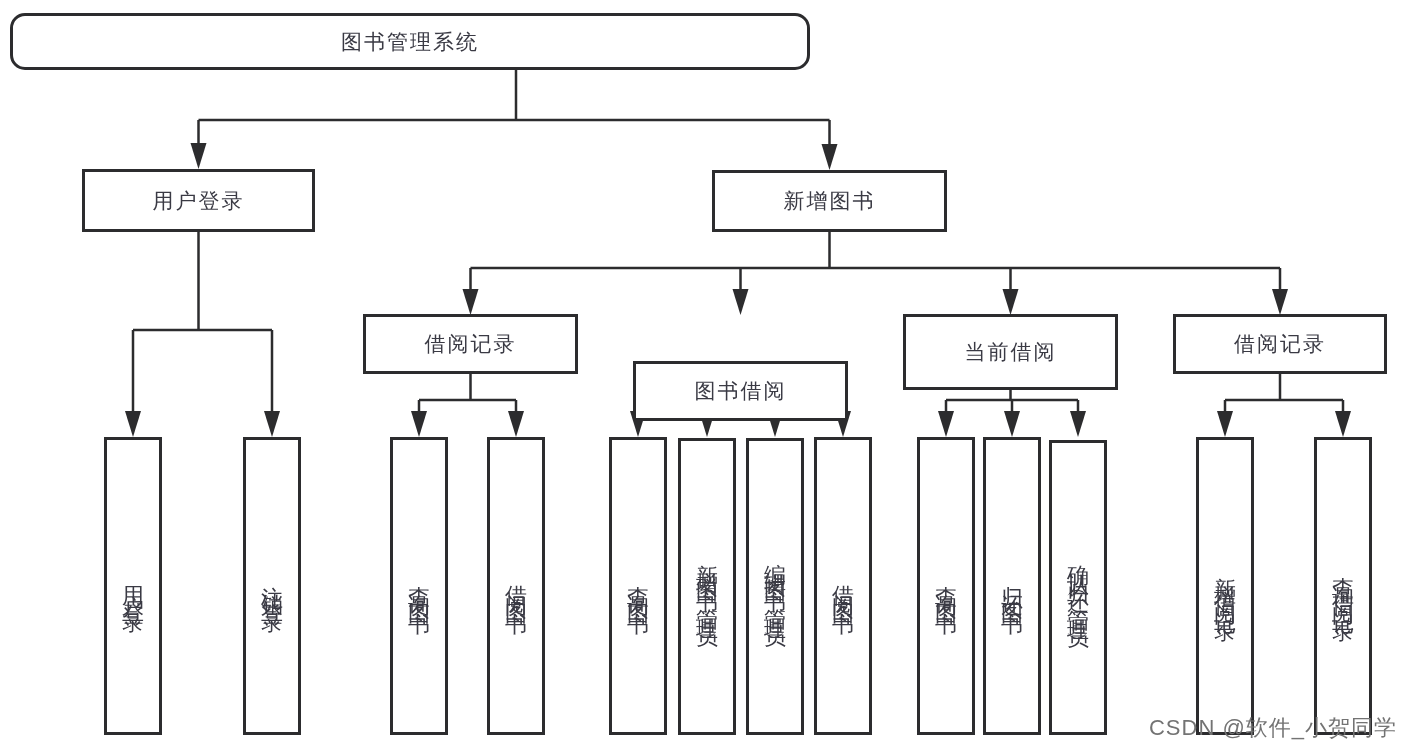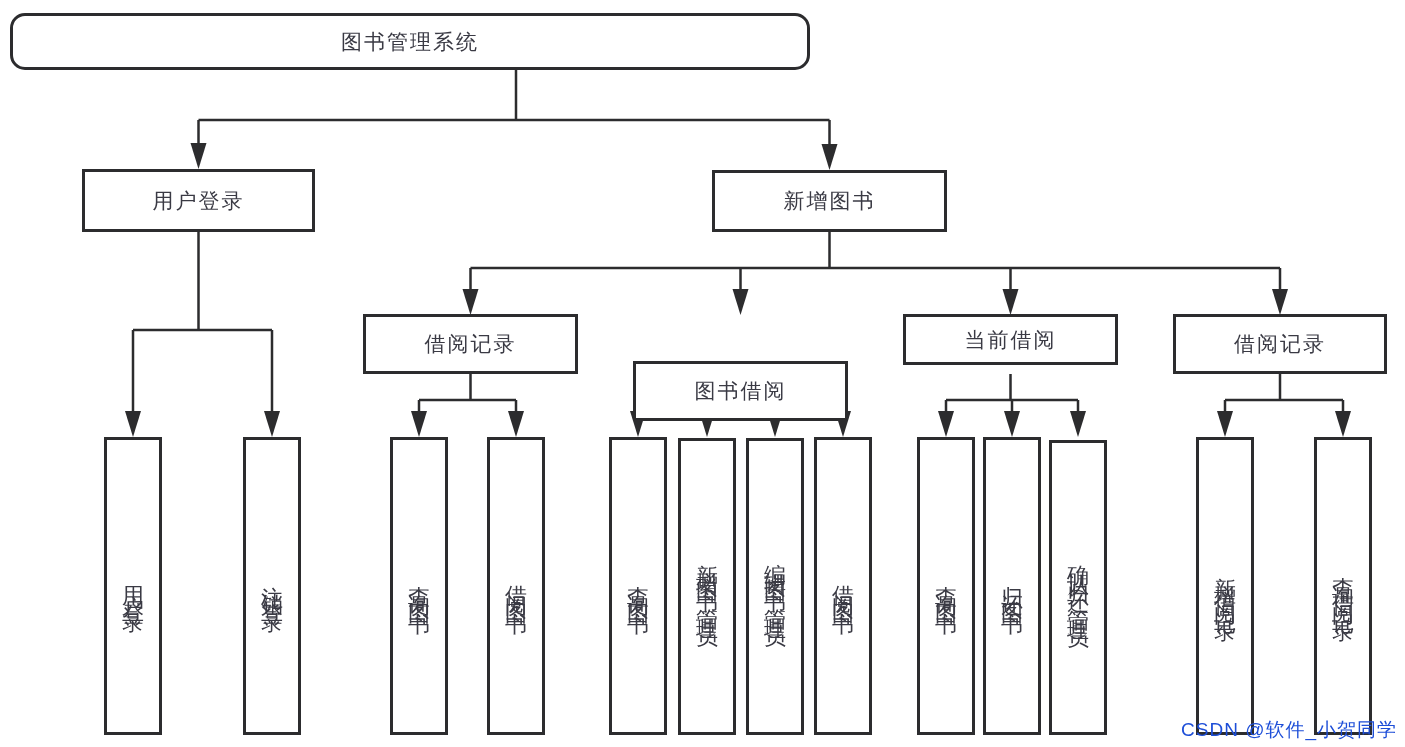--- a/index.html
+++ b/index.html
@@ -30,22 +30,22 @@
   .node.v {
     writing-mode: vertical-rl;
     font-size: 22px;
     letter-spacing: 9px;
     line-height: 1.1;
   }
   .watermark {
     position: absolute;
     right: 8px;
     bottom: 4px;
-    font-size: 19px;
-    color: #1d4ed8;
+    font-size: 22px;
+    color: #737373;
     letter-spacing: 1px;
     white-space: nowrap;
   }
 </style>
 </head>
 <body>
 
 <div class="stage">
 
   <svg class="wires" viewBox="0 0 1405 747" aria-hidden="true">
@@ -101,21 +101,21 @@
   <div class="node h" style="left:712px; top:170px; width:235px; height:62px;">
     <span>新增图书</span>
   </div>
 
   <div class="node h" style="left:363px; top:314px; width:215px; height:60px;">
     <span>借阅记录</span>
   </div>
   <div class="node h" style="left:633px; top:314px; width:215px; height:60px;margin-top:47px;">
     <span>图书借阅</span>
   </div>
-  <div class="node h" style="left:903px; top:314px; width:215px; height:51px;">
+  <div class="node h" style="left:903px; top:314px; width:215px; height:76px;">
     <span>当前借阅</span>
   </div>
   <div class="node h" style="left:1173px; top:314px; width:214px; height:60px;">
     <span>借阅记录</span>
   </div>
 
   <div class="node v" style="left:104px; top:437px; width:58px; height:298px;">
     <span>用户登录</span>
   </div>
   <div class="node v" style="left:243px; top:437px; width:58px; height:298px;">

